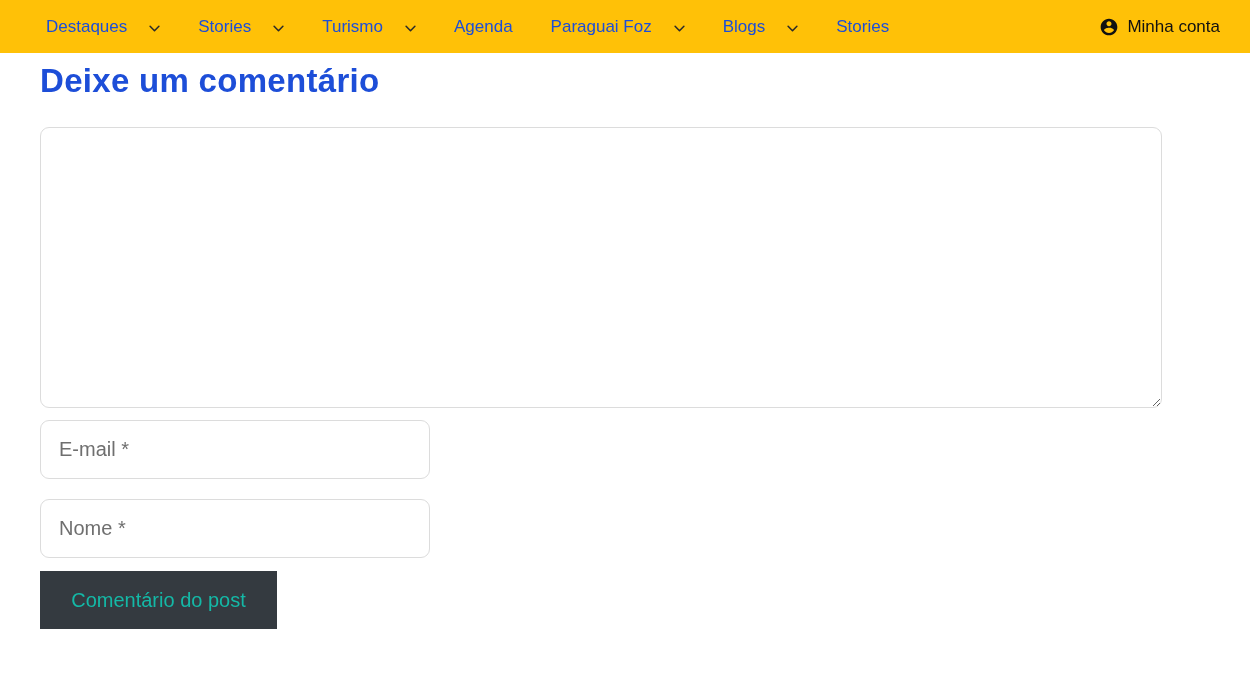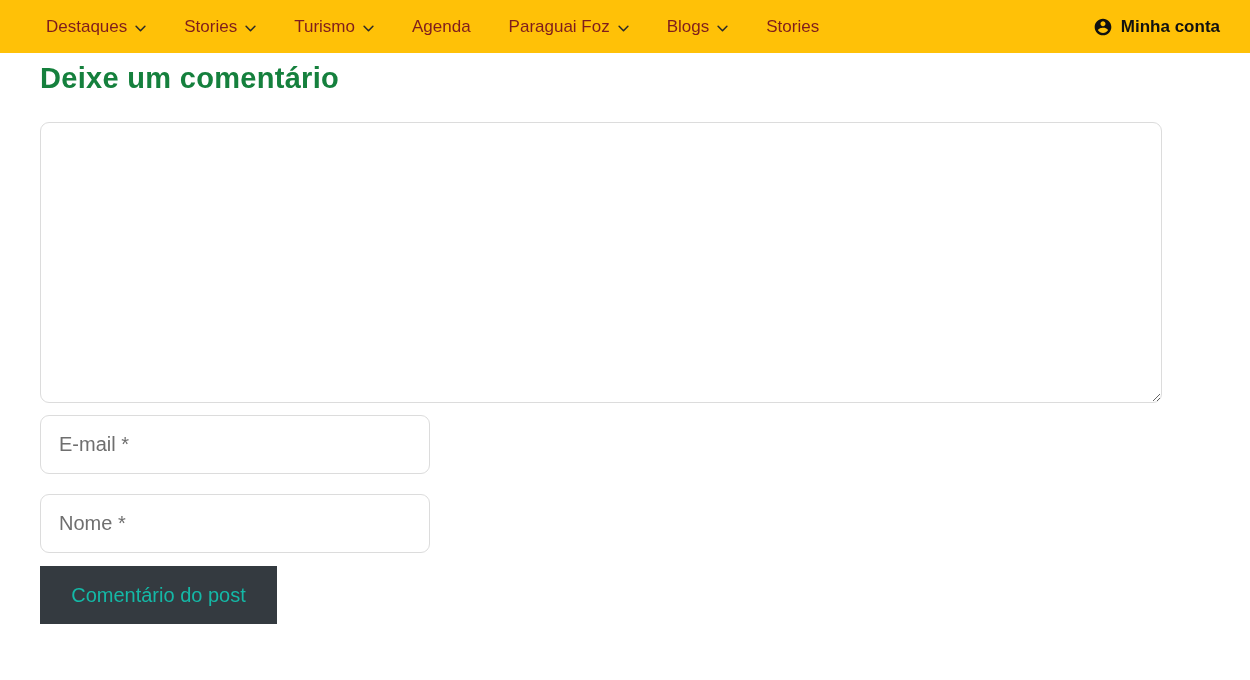--- a/index.html
+++ b/index.html
@@ -22,52 +22,52 @@
     padding: 0 30px 0 46px;
   }
   .nav-links {
     display: flex;
     align-items: center;
     gap: 38px;
   }
   .nav-item {
     display: flex;
     align-items: center;
-    gap: 8px;
+    gap: 22px;
     font-size: 17px;
-    color: #7f1d1d;
+    color: #1d4ed8;
     cursor: pointer;
     white-space: nowrap;
   }
   .chev {
     width: 11px;
     height: 7px;
     margin-top: 3px;
     color: #2a2a2a;
     flex: none;
   }
   .nav-account {
     display: flex;
     align-items: center;
     gap: 8px;
     font-size: 17px;
-    font-weight: bold;
+    font-weight: normal;
     color: #111111;
     cursor: pointer;
     white-space: nowrap;
   }
   .account-icon { width: 20px; height: 20px; flex: none; }
 
   
   .content { padding-left: 40px; }
   .section-title {
     margin: 9px 0 0 0;
-    font-size: 29px;
+    font-size: 33px;
     font-weight: bold;
-    color: #15803d;
+    color: #1d4ed8;
     letter-spacing: 0.3px;
   }
   .comment-box {
     display: block;
     margin-top: 27px;
     width: 1122px;
     height: 281px;
     border: 1px solid #dcdcdc;
     border-radius: 9px;
     resize: both;

